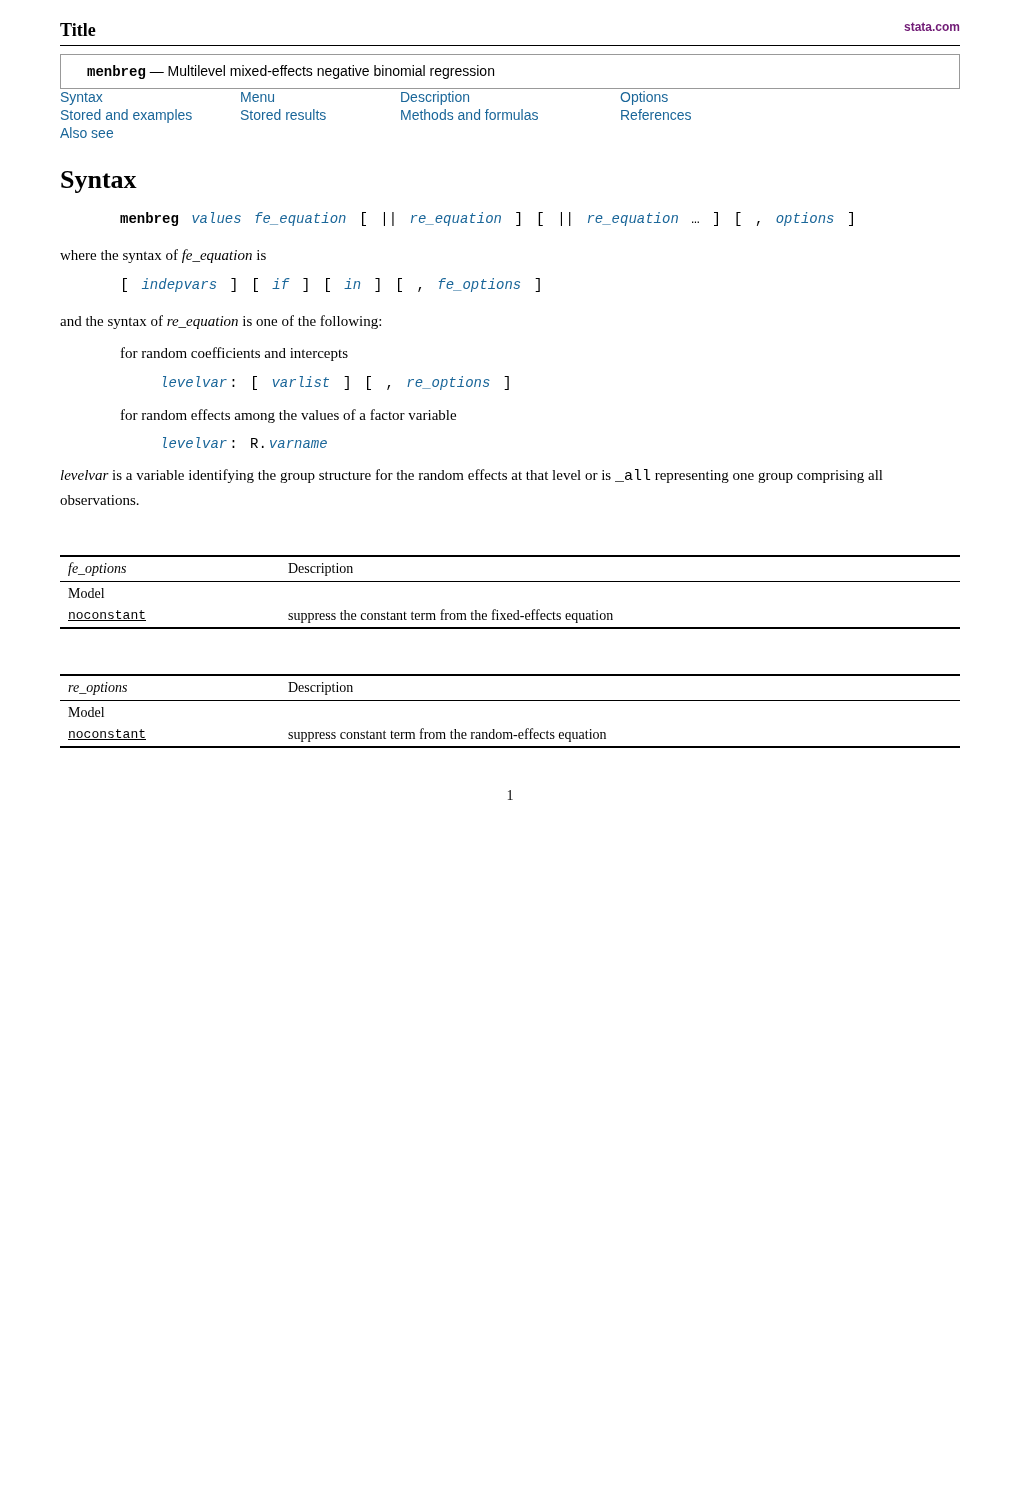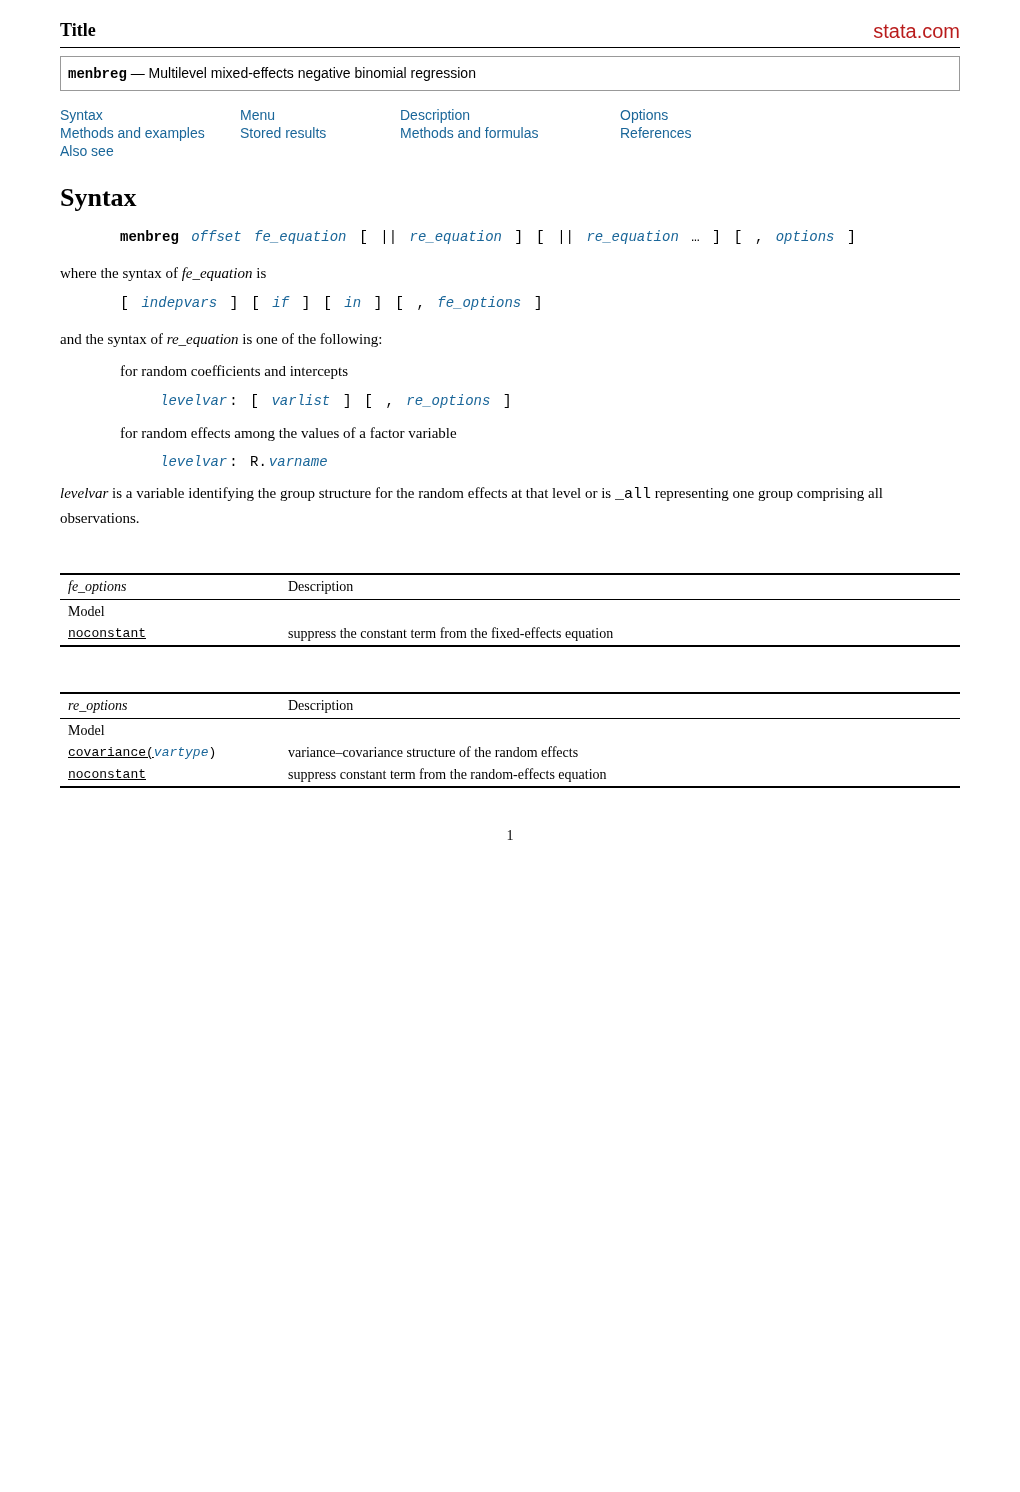--- a/index.html
+++ b/index.html
@@ -18,31 +18,30 @@
       align-items: flex-start;
       border-bottom: 1px solid #000;
       padding-bottom: 4px;
       margin-bottom: 8px;
     }
     .header-title {
       font-size: 18px;
       font-weight: bold;
     }
     .header-stata {
-      font-size: 20px;
-      color: #b91c1c;
-      font-weight: normal;
+      font-size: 12px;
+      color: #701a75;
+      font-weight: bold;
       font-family: Arial, sans-serif;
     }
     .title-box {
       border: 1px solid #999;
-      padding: 8px 7px;
+      padding: 8px 26px;
       font-family: Arial, sans-serif;
       font-size: 14px;
-      margin-bottom: 16px;
     }
     .title-box .cmd {
       font-weight: bold;
       font-family: "Courier New", monospace;
       font-size: 14px;
     }
     .nav-grid {
       display: grid;
       grid-template-columns: 180px 160px 220px 160px;
       gap: 2px 0;
@@ -167,34 +166,34 @@
 <div class="title-box">
   <span class="cmd">menbreg</span><span> — Multilevel mixed-effects negative binomial regression</span>
 </div>
 
 
 <div class="nav-grid">
   <a class="nav-link" href="#">Syntax</a>
   <a class="nav-link" href="#">Menu</a>
   <a class="nav-link" href="#">Description</a>
   <a class="nav-link" href="#">Options</a>
-  <a class="nav-link" href="#">Methods and examples</a>
+  <a class="nav-link" href="#">Stored and examples</a>
   <a class="nav-link" href="#">Stored results</a>
   <a class="nav-link" href="#">Methods and formulas</a>
   <a class="nav-link" href="#">References</a>
   <a class="nav-link" href="#">Also see</a>
 </div>
 
 
 <div class="section-title">Syntax</div>
 
 
 <div class="syntax-line">
   <span class="cmd-name">menbreg</span>&nbsp;
-  <span class="italic-blue">offset</span>&nbsp;
+  <span class="italic-blue">values</span>&nbsp;
   <span class="italic-blue">fe_equation</span>&nbsp;
   <span class="bracket">[</span>&nbsp;<span class="code-inline">||</span>&nbsp;<span class="italic-blue">re_equation</span>&nbsp;<span class="bracket">]</span>&nbsp;
   <span class="bracket">[</span>&nbsp;<span class="code-inline">||</span>&nbsp;<span class="italic-blue">re_equation</span>&nbsp;<span class="code-inline">…</span>&nbsp;<span class="bracket">]</span>&nbsp;
   <span class="bracket">[</span>&nbsp;<span class="code-inline">,</span>&nbsp;<span class="italic-blue">options</span>&nbsp;<span class="bracket">]</span>
 </div>
 
 
 <p class="prose">
   where the syntax of <span class="italic-text">fe_equation</span> is
 </p>
@@ -271,24 +270,20 @@
       <th class="col1"><span class="italic-text">re_options</span></th>
       <th class="col2 desc-col">Description</th>
     </tr>
   </thead>
   <tbody>
     <tr class="group-row">
       <td>Model</td>
       <td></td>
     </tr>
     <tr>
-      <td class="code-cell"><span class="underline">covariance(</span><span class="italic-blue" style="font-size:13px;">vartype</span><span>)</span></td>
-      <td>variance–covariance structure of the random effects</td>
-    </tr>
-    <tr>
       <td class="code-cell"><span class="underline">noconstant</span></td>
       <td>suppress constant term from the random-effects equation</td>
     </tr>
   </tbody>
   <tfoot>
     <tr>
       <td colspan="2" style="padding:0;"></td>
     </tr>
   </tfoot>
 </table>

